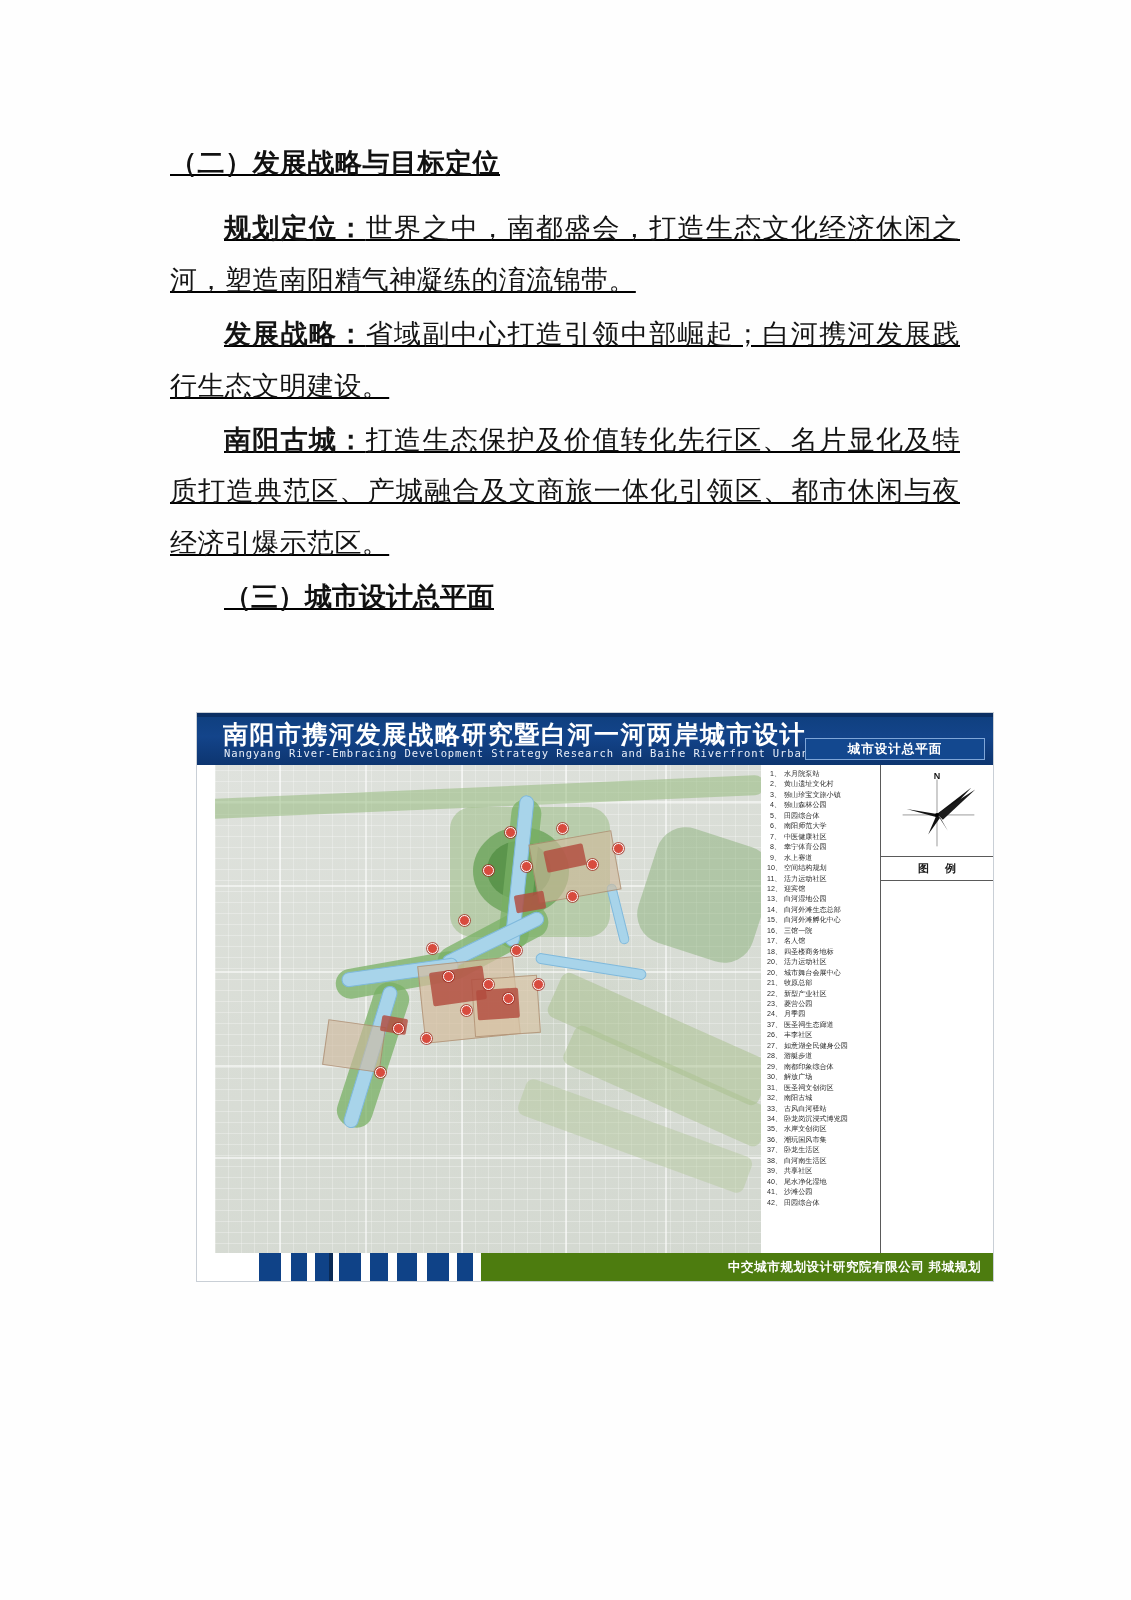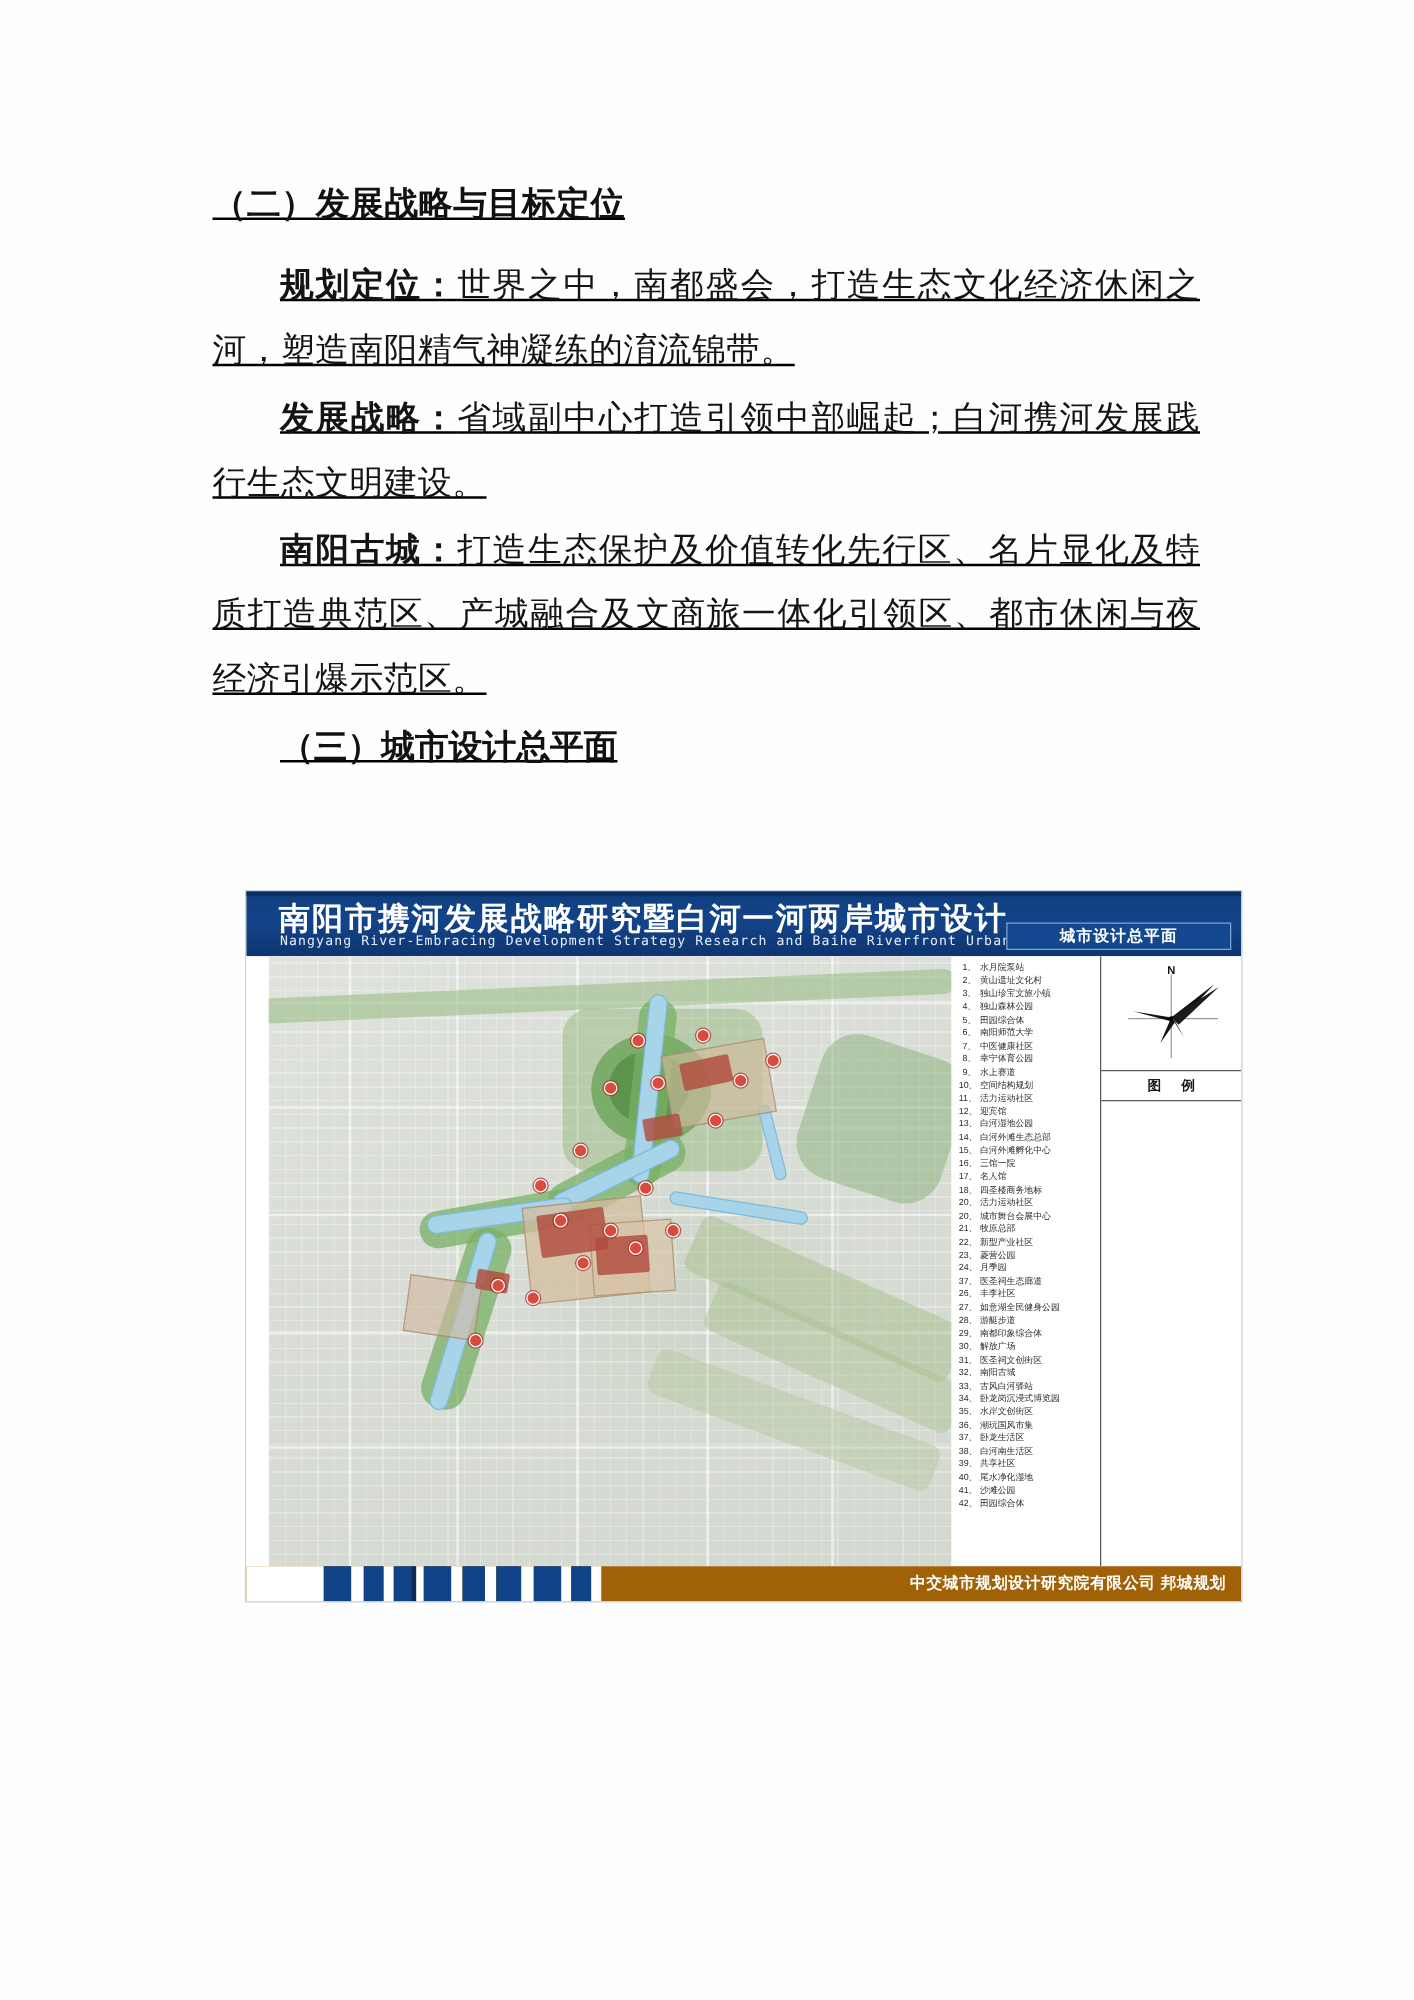--- a/index.html
+++ b/index.html
@@ -279,21 +279,21 @@
     box-sizing: border-box;
   }
 
   
   .fig-footer {
     position: absolute;
     left: 0;
     bottom: 0;
     width: 100%;
     height: 28px;
-    background: #a16207;
+    background: #4d7c0f;
   }
   .footer-ticks {
     position: absolute;
     left: 0; top: 0;
     height: 100%;
     display: flex;
   }
   .tick { height: 100%; }
   .footer-credit {
     position: absolute;

